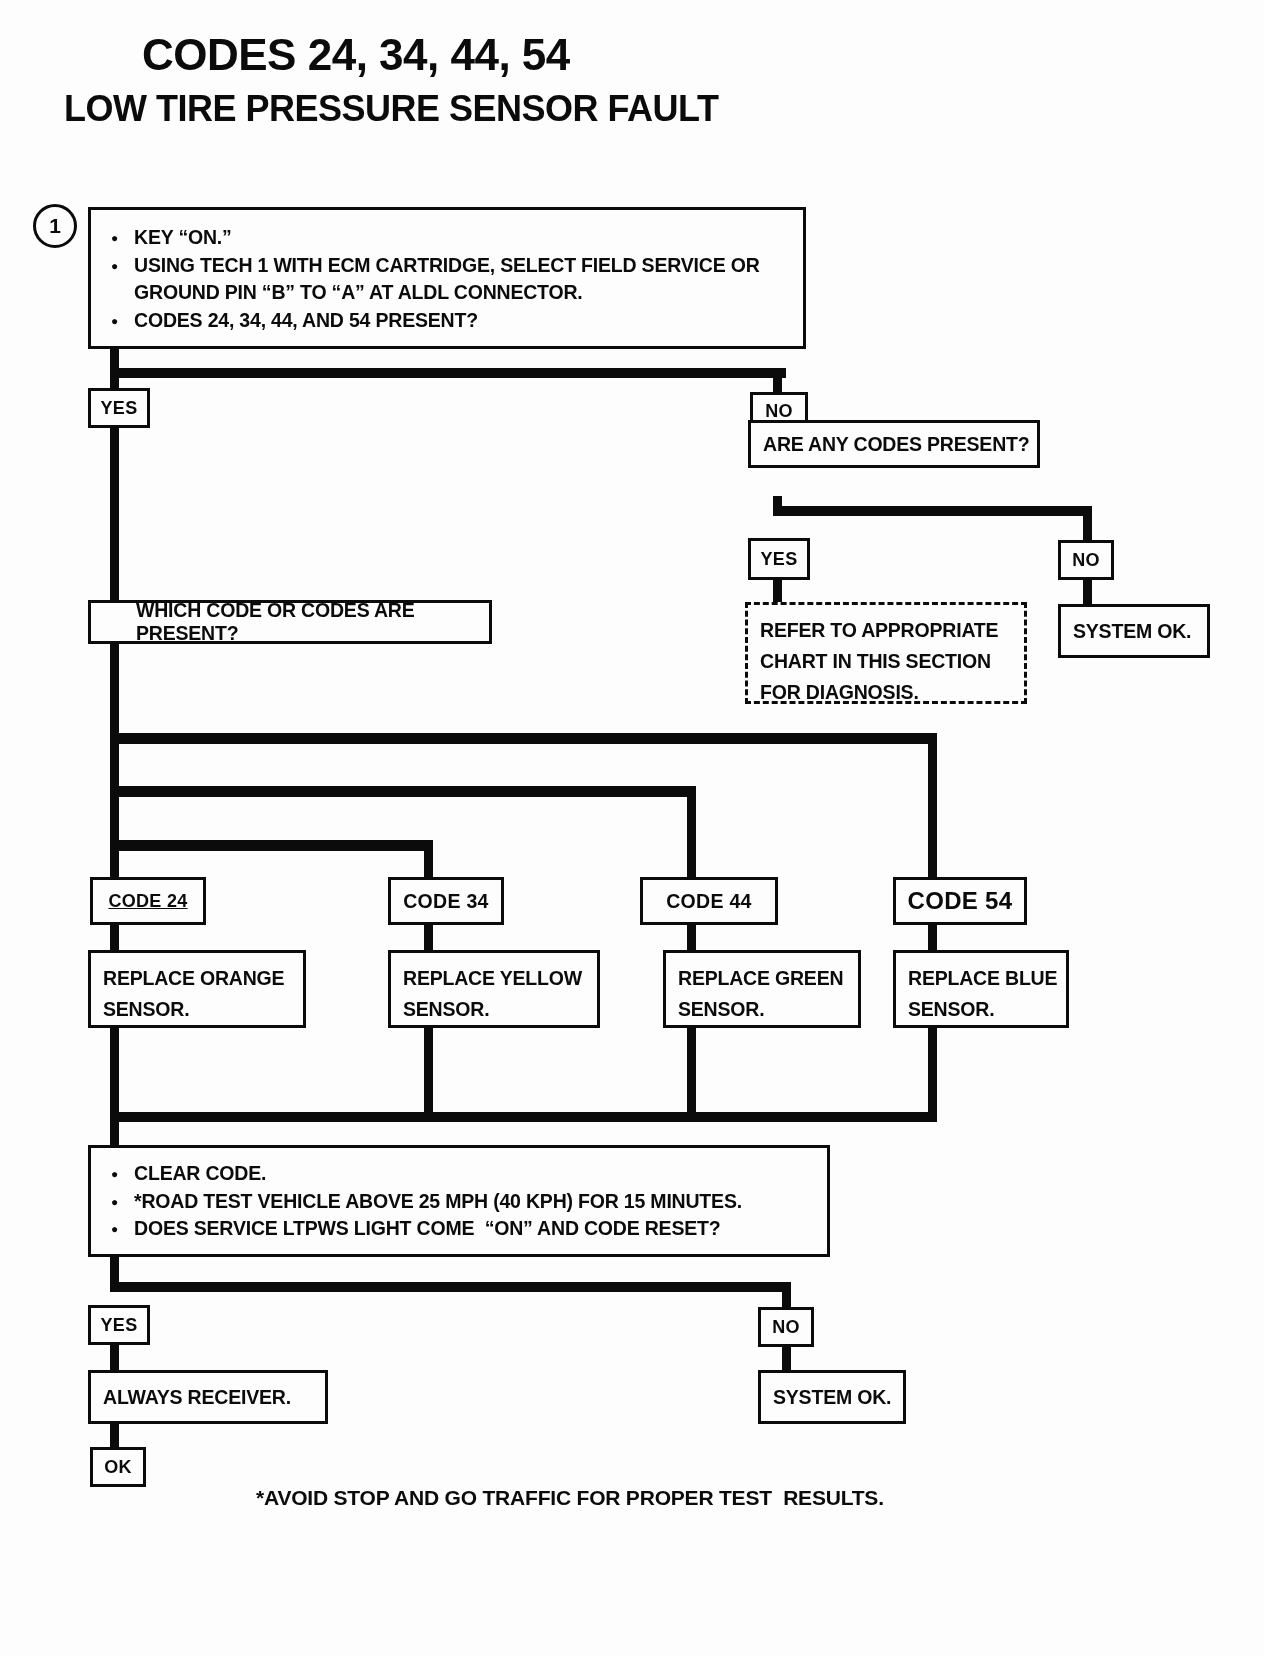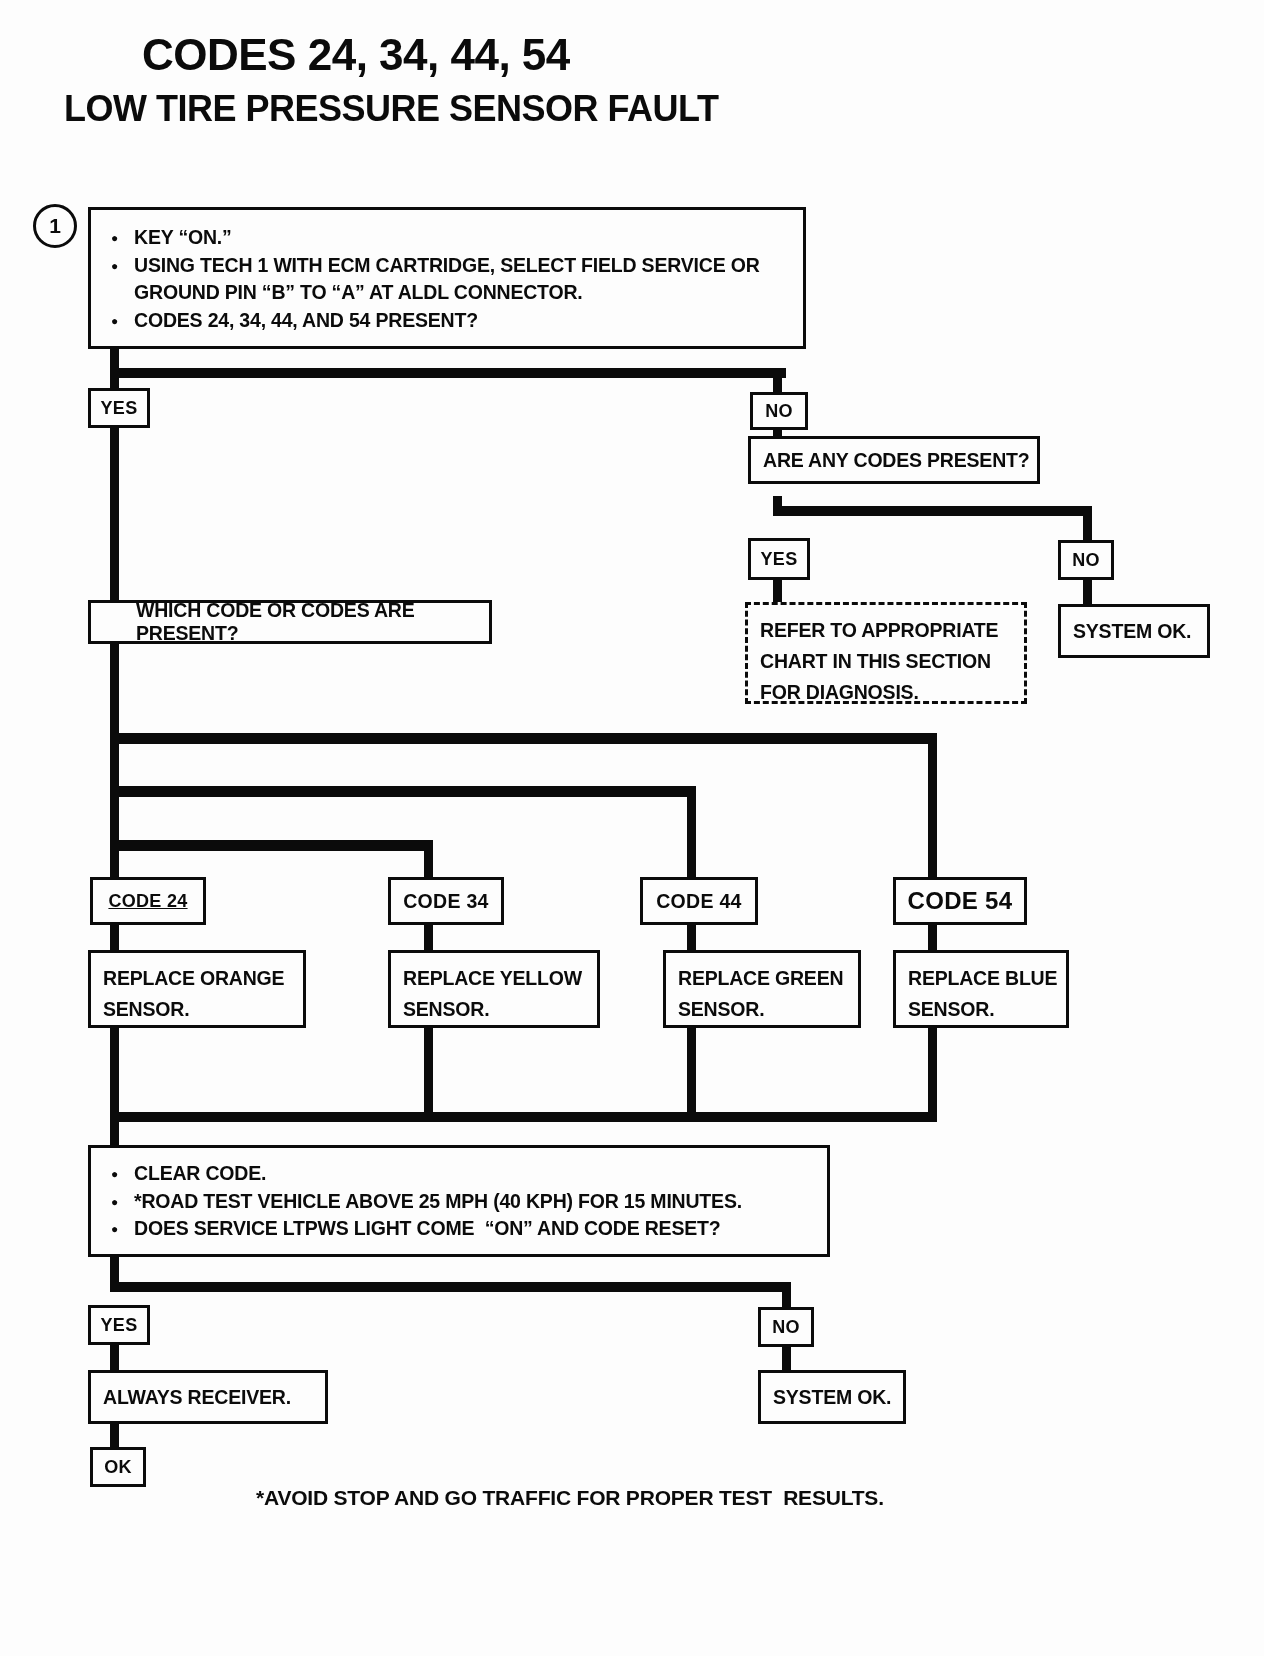--- a/index.html
+++ b/index.html
@@ -97,21 +97,21 @@
   </div>
 
   <div class="line" style="left:110px;top:349px;width:9px;height:39px;"></div>
   <div class="line" style="left:110px;top:368px;width:676px;height:10px;"></div>
   <div class="line" style="left:773px;top:368px;width:9px;height:26px;"></div>
 
   <div class="box tag" style="left:88px;top:388px;width:62px;height:40px;">YES</div>
   <div class="box tag" style="left:750px;top:392px;width:58px;height:38px;">NO</div>
 
   <div class="line" style="left:773px;top:430px;width:9px;height:18px;"></div>
-  <div class="box stmt" style="left:748px;top:436px;width:292px;height:48px;">ARE ANY CODES PRESENT?</div>
+  <div class="box stmt" style="left:748px;top:420px;width:292px;height:48px;">ARE ANY CODES PRESENT?</div>
   <div class="line" style="left:773px;top:496px;width:9px;height:20px;"></div>
   <div class="line" style="left:773px;top:506px;width:319px;height:10px;"></div>
   <div class="line" style="left:1083px;top:506px;width:9px;height:34px;"></div>
   <div class="box tag" style="left:748px;top:538px;width:62px;height:42px;">YES</div>
   <div class="box tag" style="left:1058px;top:540px;width:56px;height:40px;">NO</div>
   <div class="line" style="left:773px;top:580px;width:9px;height:22px;"></div>
   <div class="line" style="left:1083px;top:580px;width:9px;height:24px;"></div>
   <div class="box dashed prewrap" style="left:745px;top:602px;width:282px;height:102px;">REFER TO APPROPRIATE
 CHART IN THIS SECTION
 FOR DIAGNOSIS.</div>
@@ -123,21 +123,21 @@
   <div class="line" style="left:110px;top:644px;width:9px;height:233px;"></div>
   <div class="line" style="left:110px;top:733px;width:827px;height:11px;"></div>
   <div class="line" style="left:928px;top:733px;width:9px;height:144px;"></div>
   <div class="line" style="left:110px;top:786px;width:586px;height:11px;"></div>
   <div class="line" style="left:687px;top:786px;width:9px;height:91px;"></div>
   <div class="line" style="left:110px;top:840px;width:323px;height:11px;"></div>
   <div class="line" style="left:424px;top:840px;width:9px;height:37px;"></div>
 
   <div class="box tag" style="left:90px;top:877px;width:116px;height:48px;font-size:18px;text-decoration:underline;">CODE 24</div>
   <div class="box tag" style="left:388px;top:877px;width:116px;height:48px;font-size:19.5px;">CODE 34</div>
-  <div class="box tag" style="left:640px;top:877px;width:118px;height:48px;font-size:19.5px;">CODE 44</div>
+  <div class="box tag" style="left:640px;top:877px;width:138px;height:48px;font-size:19.5px;">CODE 44</div>
   <div class="box tag" style="left:893px;top:877px;width:134px;height:48px;font-size:24px;">CODE 54</div>
 
   <div class="line" style="left:110px;top:925px;width:9px;height:25px;"></div>
   <div class="line" style="left:424px;top:925px;width:9px;height:25px;"></div>
   <div class="line" style="left:687px;top:925px;width:9px;height:25px;"></div>
   <div class="line" style="left:928px;top:925px;width:9px;height:25px;"></div>
 
   <div class="box twoline prewrap" style="left:88px;top:950px;width:218px;height:78px;">REPLACE ORANGE
 SENSOR.</div>
   <div class="box twoline prewrap" style="left:388px;top:950px;width:212px;height:78px;">REPLACE YELLOW

